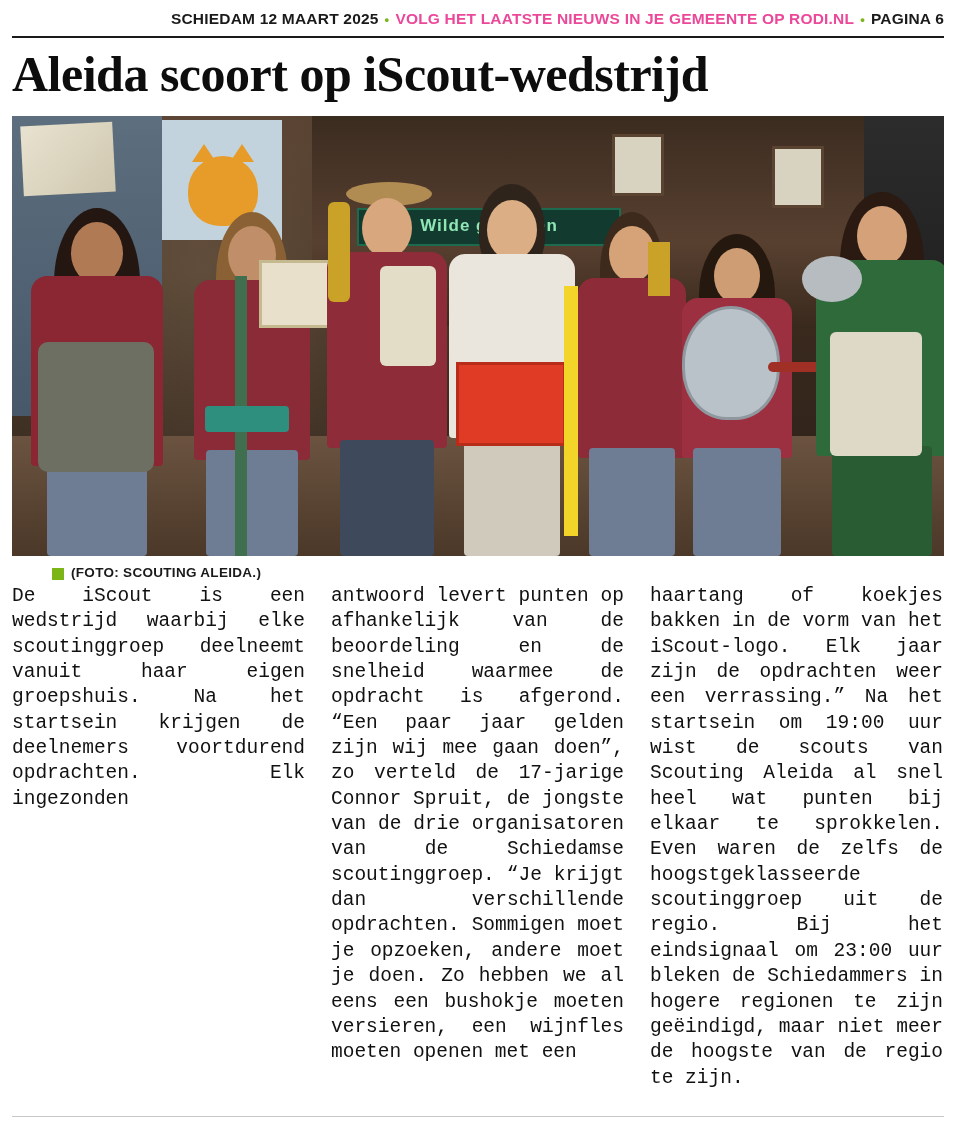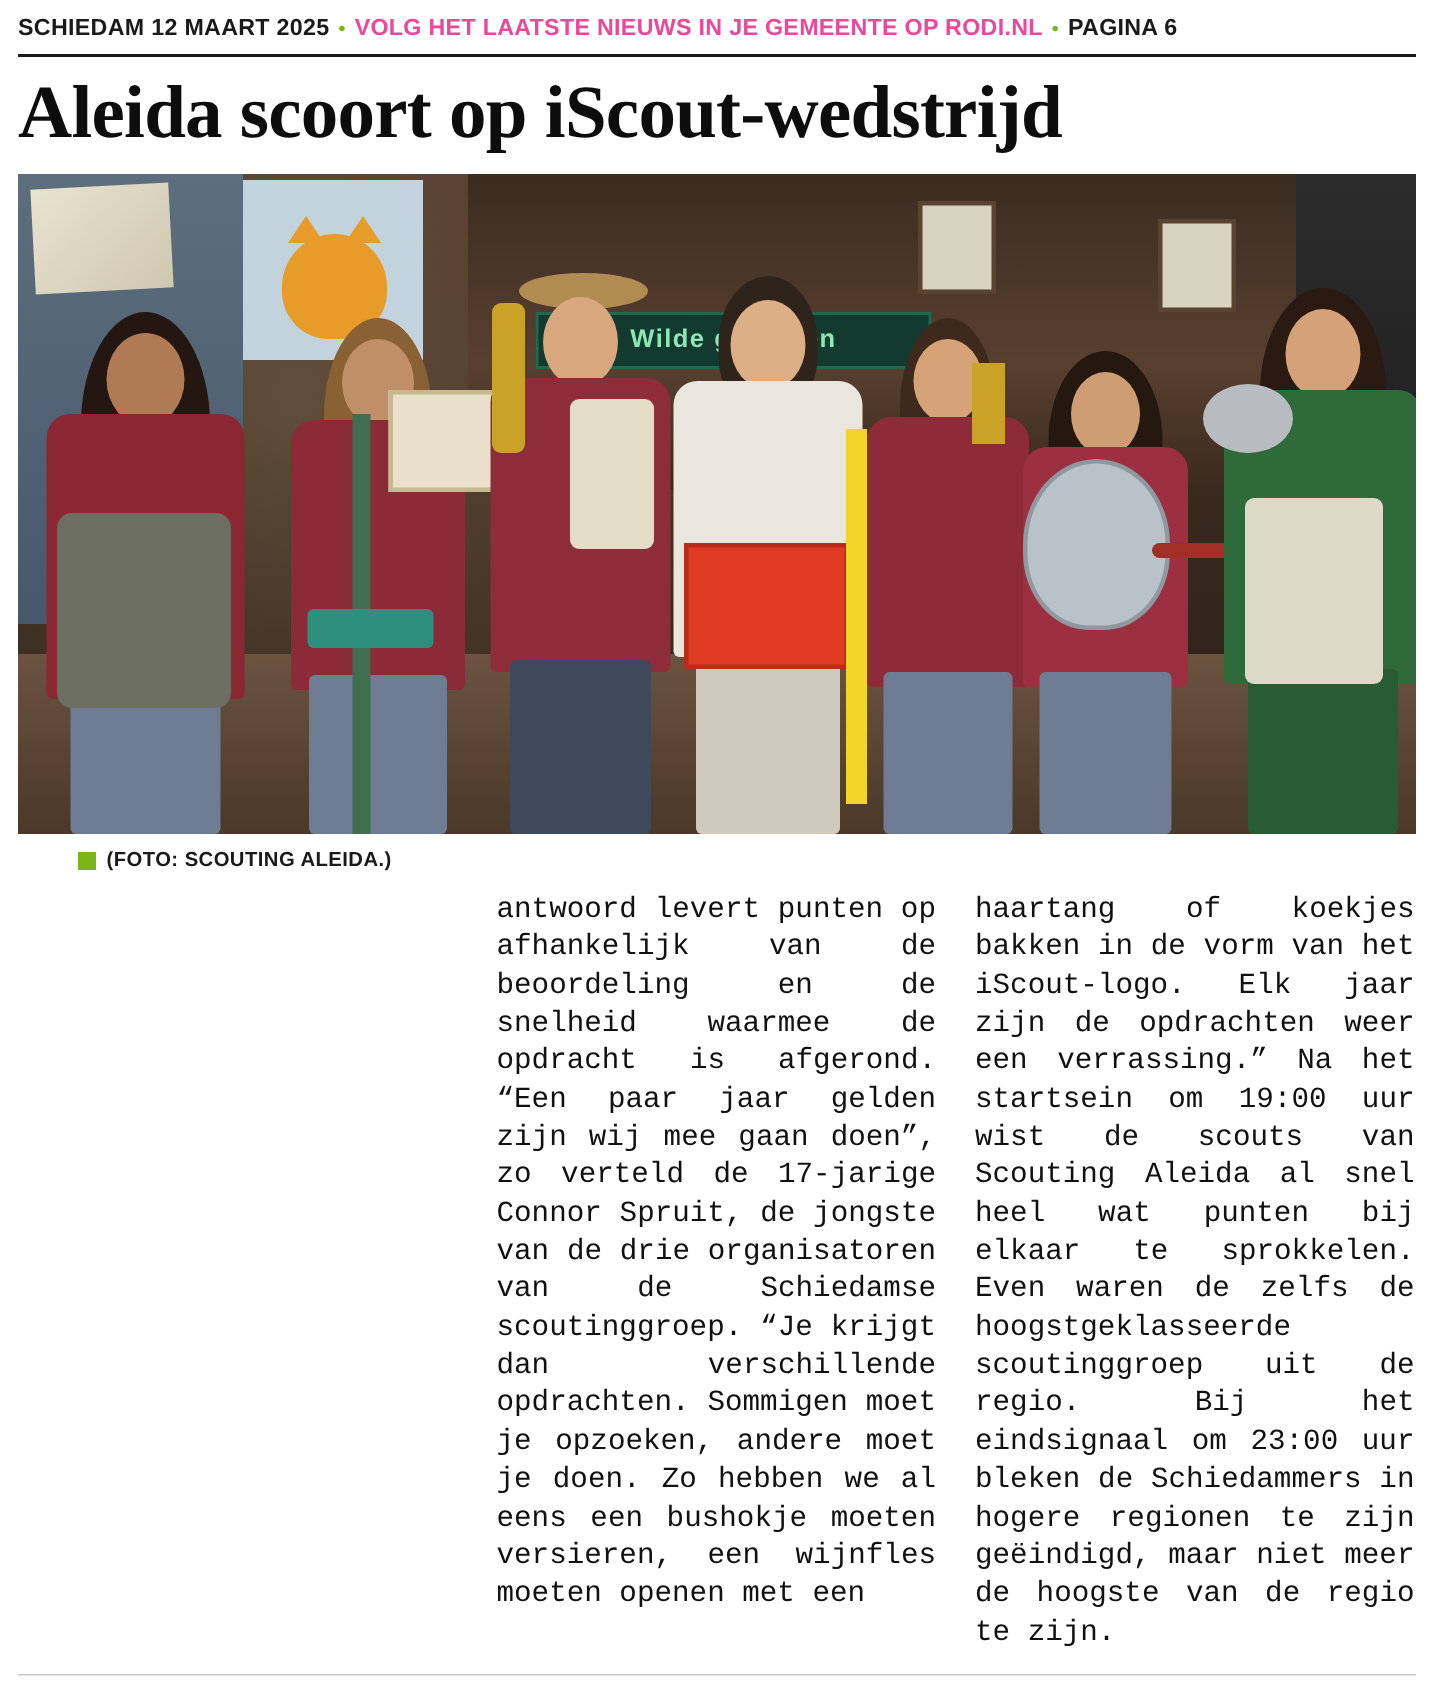--- a/index.html
+++ b/index.html
@@ -18,21 +18,21 @@
     position: relative;
     width: 956px;
     height: 1133px;
     box-sizing: border-box;
     padding: 0 12px;
   }
 
   
   .masthead {
     display: flex;
-    justify-content: flex-start;
+    justify-content: flex-end;
     align-items: baseline;
     gap: 6px;
     font-family: "Liberation Sans", sans-serif;
     font-weight: bold;
     font-size: 15.5px;
     letter-spacing: 0.2px;
     padding-top: 10px;
     padding-bottom: 8px;
     white-space: nowrap;
   }
@@ -137,21 +137,21 @@
   .person .legs {
     position: absolute; left: 50%; transform: translateX(-50%);
     background: #6e7d93; border-radius: 4px;
   }
   .prop { position: absolute; }
 
   .caption-row {
     display: flex;
     align-items: flex-end;
     gap: 7px;
-    margin: 9px 0 14px 0;
+    margin: 9px 0 4px 0;
     padding-left: 40px;
   }
   .caption-sq {
     width: 12px; height: 12px; background: #7cb518; display: inline-block;
   }
   .caption-text {
     font-family: "Liberation Sans", sans-serif;
     font-size: 13.5px;
     font-weight: bold;
     letter-spacing: 0.3px;
@@ -277,20 +277,21 @@
     </div>
   </div>
 
   <div class="caption-row">
     <span class="caption-sq"></span>
     <span class="caption-text">(FOTO: SCOUTING ALEIDA.)</span>
   </div>
 
   <div class="columns">
     <div class="col">
+      <p>De iScout is een wedstrijd waarbij elke scoutinggroep deelneemt vanuit haar eigen groepshuis. Na het startsein krijgen de deelnemers voortdurend opdrachten. Elk ingezonden</p>
     </div>
     <div class="col">
       <p>antwoord levert punten op afhankelijk van de beoordeling en de snelheid waarmee de opdracht is afgerond. “Een paar jaar gelden zijn wij mee gaan doen”, zo verteld de 17-jarige Connor Spruit, de jongste van de drie organisatoren van de Schiedamse scoutinggroep. “Je krijgt dan verschillende opdrachten. Sommigen moet je opzoeken, andere moet je doen. Zo hebben we al eens een bushokje moeten versieren, een wijnfles moeten openen met een</p>
     </div>
     <div class="col">
       <p>haartang of koekjes bakken in de vorm van het iScout-logo. Elk jaar zijn de opdrachten weer een verrassing.” Na het startsein om 19:00 uur wist de scouts van Scouting Aleida al snel heel wat punten bij elkaar te sprokkelen. Even waren de zelfs de hoogstgeklasseerde scoutinggroep uit de regio. Bij het eindsignaal om 23:00 uur bleken de Schiedammers in hogere regionen te zijn geëindigd, maar niet meer de hoogste van de regio te zijn.</p>
     </div>
   </div>
 
   <hr class="bottom-rule">

